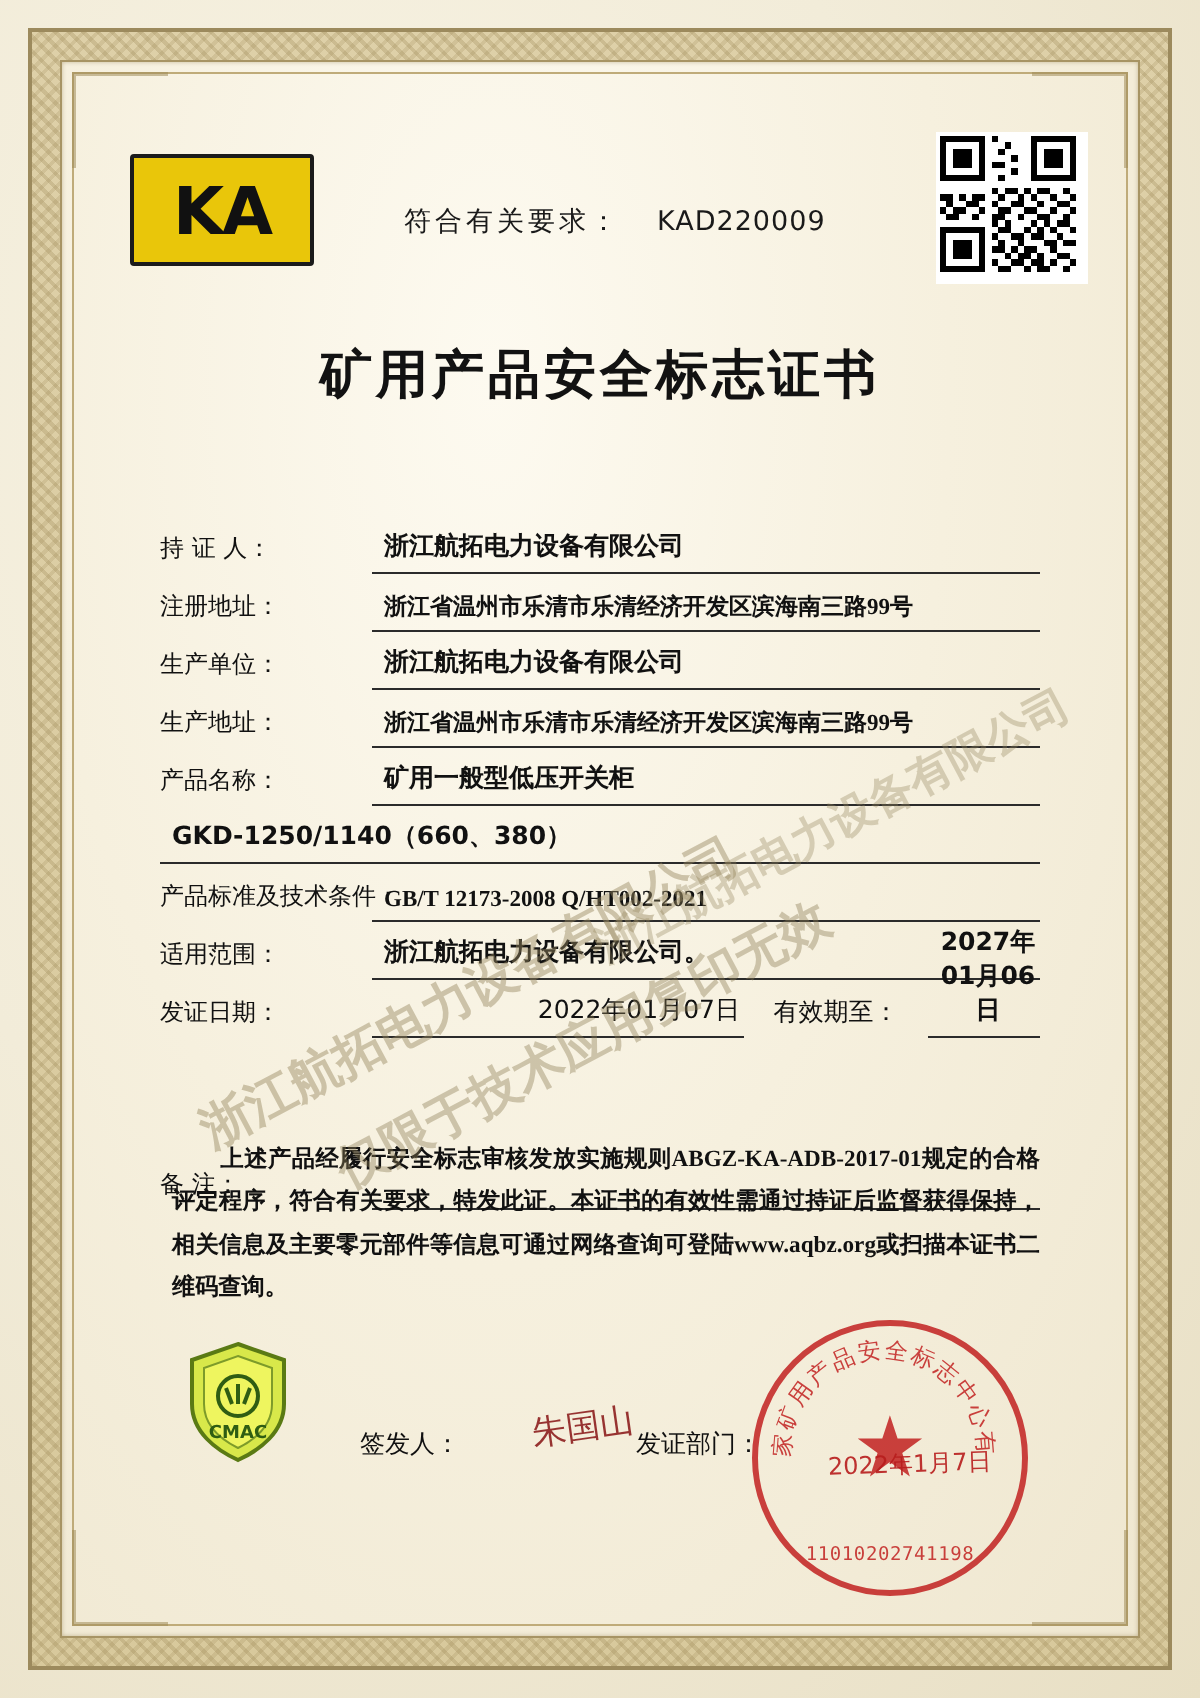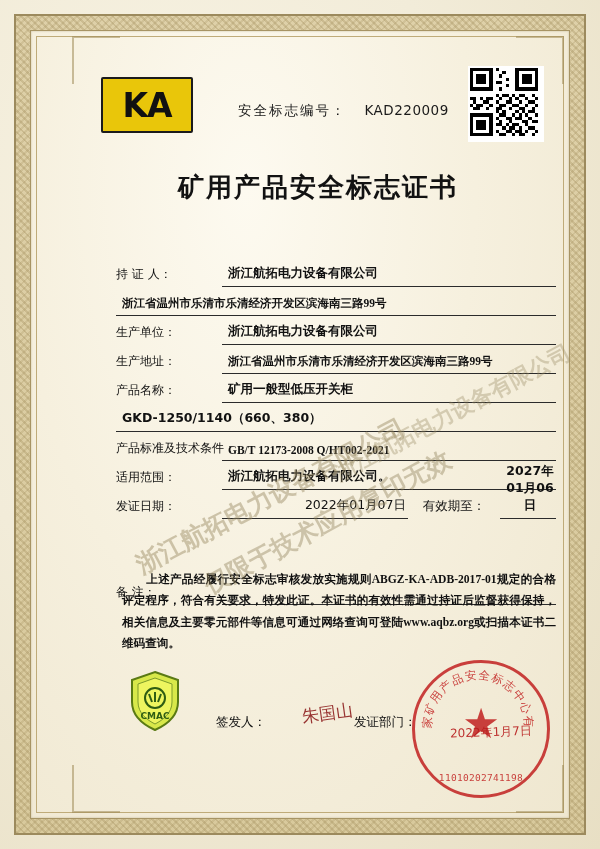--- a/index.html
+++ b/index.html
@@ -42,21 +42,20 @@
   .border-inner::before {
     content: "";
     position: absolute;
     left: 5px; top: 5px; right: 5px; bottom: 5px;
     border: 1px solid #bfab79;
   }
   .content {
     position: absolute;
     left: 30px; top: 30px; right: 30px; bottom: 30px;
     overflow: hidden;
-    margin-left: 36px;
   }
 
   
   .logo {
     position: absolute;
     left: 35px; top: 47px;
     width: 88px; height: 52px;
     background: #e9c60a;
     border: 2px solid #1b1b1b;
     border-radius: 2px;
@@ -389,31 +388,32 @@
           <rect x="20" y="19" width="1" height="1"></rect>
           <rect x="9" y="20" width="2" height="1"></rect>
             <rect x="13" y="20" width="1" height="1"></rect>
           <rect x="15" y="20" width="2" height="1"></rect>
             <rect x="19" y="20" width="1" height="1"></rect>
         </g>
       </svg>
     </div>
 
     <div class="certno">
-      <span class="lbl">安全标志编号：</span><span class="val">KAD220009</span>
+      <span class="lbl">符合有关要求：</span><span class="val">KAD220009</span>
     </div>
 
     <div class="title">矿用产品安全标志证书</div>
 
     <div class="fields">
       <div class="row">
         <div class="label">持 证 人：</div>
         <div class="value">浙江航拓电力设备有限公司</div>
       </div>
       <div class="row">
+        <div class="label">注册地址：</div>
         <div class="value small">浙江省温州市乐清市乐清经济开发区滨海南三路99号</div>
       </div>
       <div class="row">
         <div class="label">生产单位：</div>
         <div class="value">浙江航拓电力设备有限公司</div>
       </div>
       <div class="row">
         <div class="label">生产地址：</div>
         <div class="value small">浙江省温州市乐清市乐清经济开发区滨海南三路99号</div>
       </div>

